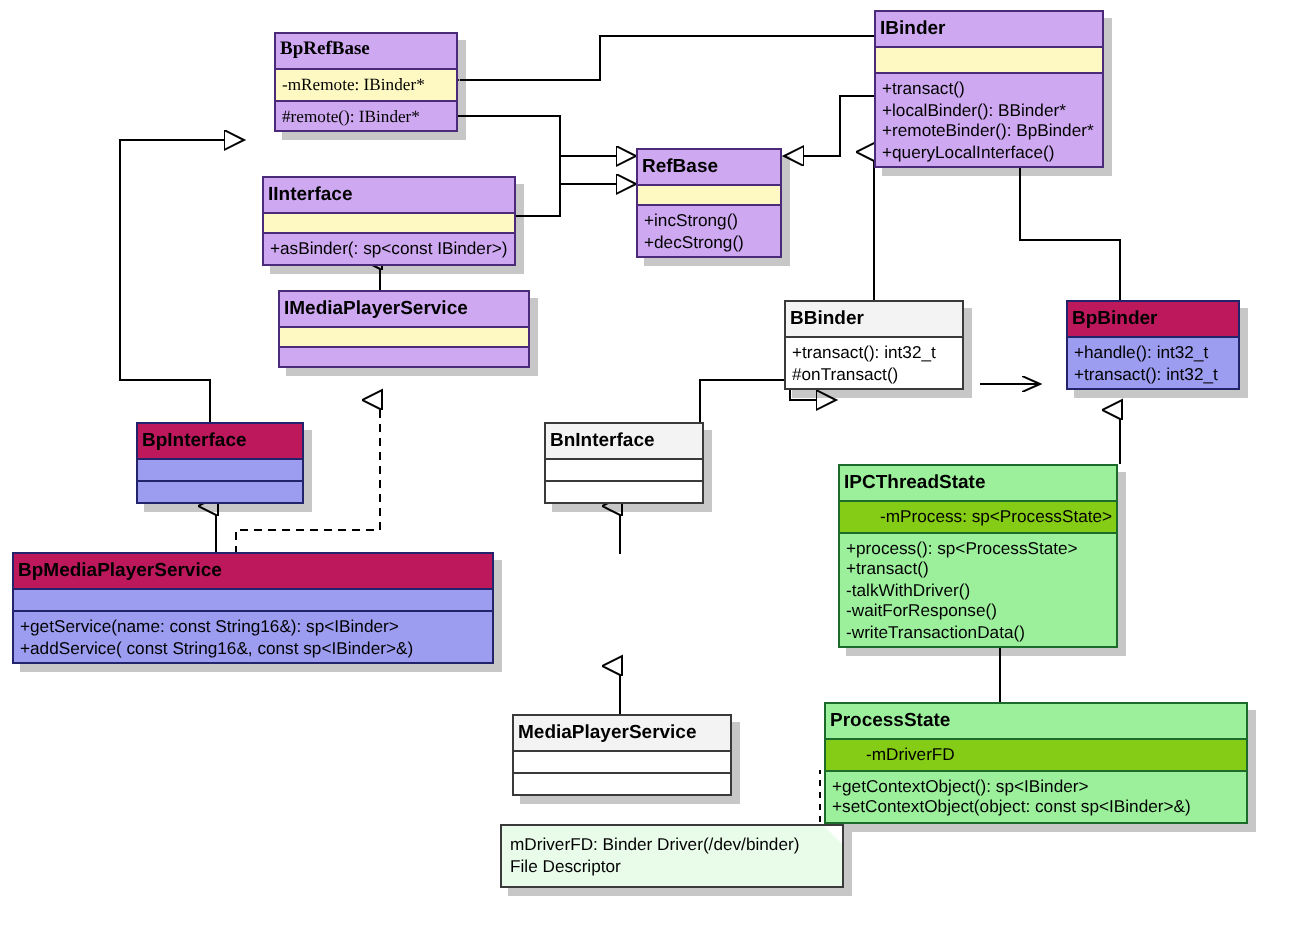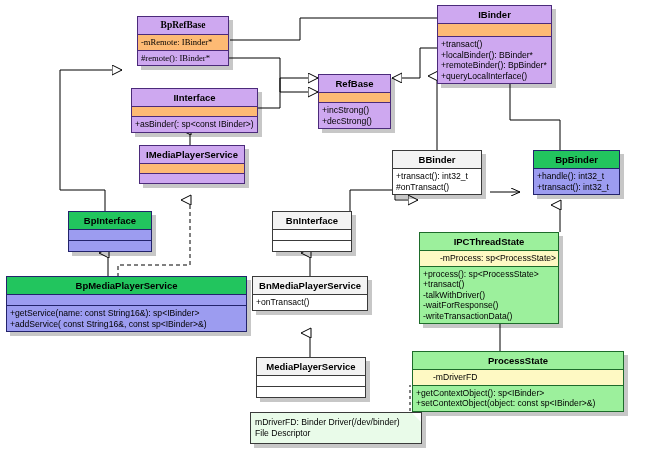--- a/index.html
+++ b/index.html
@@ -24,21 +24,20 @@
   }
   .umlclass {
     position: absolute;
     box-sizing: border-box;
     border: 1px solid #1b1b4b;
     background: #ffffff;
     box-shadow: 4px 4px 0 0 rgba(0,0,0,0.22);
     z-index: 3;
   }
   .umlclass .cname {
-    text-align: center;
     font-weight: bold;
     font-size: 9.5px;
     color: #000000;
     padding: 3px 2px 3px 2px;
     line-height: 11px;
     border-bottom: 1px solid #1b1b4b;
     white-space: nowrap;
     overflow: hidden;
   }
   .umlclass .attrs,
@@ -52,36 +51,36 @@
   }
   .umlclass .attrs {
     border-bottom: 1px solid #1b1b4b;
   }
   .umlclass .row {
     white-space: nowrap;
   }
   
   .c-purple { border-color:#4b2a7a; }
   .c-purple .cname { background:#cea8f0; border-bottom-color:#4b2a7a; }
-  .c-purple .attrs { background:#fdba74; border-bottom-color:#4b2a7a; }
+  .c-purple .attrs { background:#fef9c3; border-bottom-color:#4b2a7a; }
   .c-purple .ops   { background:#cea8f0; }
 
   .c-blue { border-color:#23236b; }
-  .c-blue .cname { background:#22c55e; border-bottom-color:#23236b; }
+  .c-blue .cname { background:#be185d; border-bottom-color:#23236b; }
   .c-blue .attrs { background:#9c9cf0; border-bottom-color:#23236b; }
   .c-blue .ops   { background:#9c9cf0; }
 
   .c-white { border-color:#3a3a3a; }
   .c-white .cname { background:#f3f3f3; border-bottom-color:#3a3a3a; }
   .c-white .attrs { background:#ffffff; border-bottom-color:#3a3a3a; }
   .c-white .ops   { background:#ffffff; }
 
   .c-green { border-color:#1d6b2a; }
   .c-green .cname { background:#9cf09c; border-bottom-color:#1d6b2a; }
-  .c-green .attrs { background:#fef9c3; border-bottom-color:#1d6b2a;padding-left:20px; }
+  .c-green .attrs { background:#84cc16; border-bottom-color:#1d6b2a;padding-left:20px; }
   .c-green .ops   { background:#9cf09c; }
 
   .umlnote {
     position: absolute;
     box-sizing: border-box;
     background: #e9fbe9;
     border: 1px solid #3a3a3a;
     font-size: 8.6px;
     line-height: 11px;
     color: #000;
@@ -187,21 +186,21 @@
 
   <div class="umlclass c-purple" style="left:318px; top:74px; width:73px;">
     <div class="cname">RefBase</div>
     <div class="attrs" style="height:5px;"></div>
     <div class="ops">
       <div class="row">+incStrong()</div>
       <div class="row">+decStrong()</div>
     </div>
   </div>
 
-  <div class="umlclass c-purple" style="left:139px; top:145px; width:106px;">
+  <div class="umlclass c-purple" style="left:139px; top:145px; width:126px;">
     <div class="cname">IMediaPlayerService</div>
     <div class="attrs" style="height:5px;"></div>
     <div class="ops" style="height:5px;"></div>
   </div>
 
   <div class="umlclass c-white" style="left:392px; top:150px; width:90px;">
     <div class="cname">BBinder</div>
     <div class="ops">
       <div class="row">+transact(): int32_t</div>
       <div class="row">#onTransact()</div>
@@ -244,26 +243,20 @@
 
   <div class="umlclass c-blue" style="left:6px; top:276px; width:241px;">
     <div class="cname">BpMediaPlayerService</div>
     <div class="attrs" style="height:6px;"></div>
     <div class="ops">
       <div class="row">+getService(name: const String16&amp;): sp&lt;IBinder&gt;</div>
       <div class="row">+addService(  const String16&amp;,   const sp&lt;IBinder&gt;&amp;)</div>
     </div>
   </div>
 
-  <div class="umlclass c-white" style="left:252px; top:276px; width:116px;">
-    <div class="cname">BnMediaPlayerService</div>
-    <div class="ops">
-      <div class="row">+onTransact()</div>
-    </div>
-  </div>
 
   <div class="umlclass c-green" style="left:412px; top:351px; width:212px;">
     <div class="cname">ProcessState</div>
     <div class="attrs">
       <div class="row">-mDriverFD</div>
     </div>
     <div class="ops">
       <div class="row">+getContextObject(): sp&lt;IBinder&gt;</div>
       <div class="row">+setContextObject(object: const sp&lt;IBinder&gt;&amp;)</div>
     </div>

